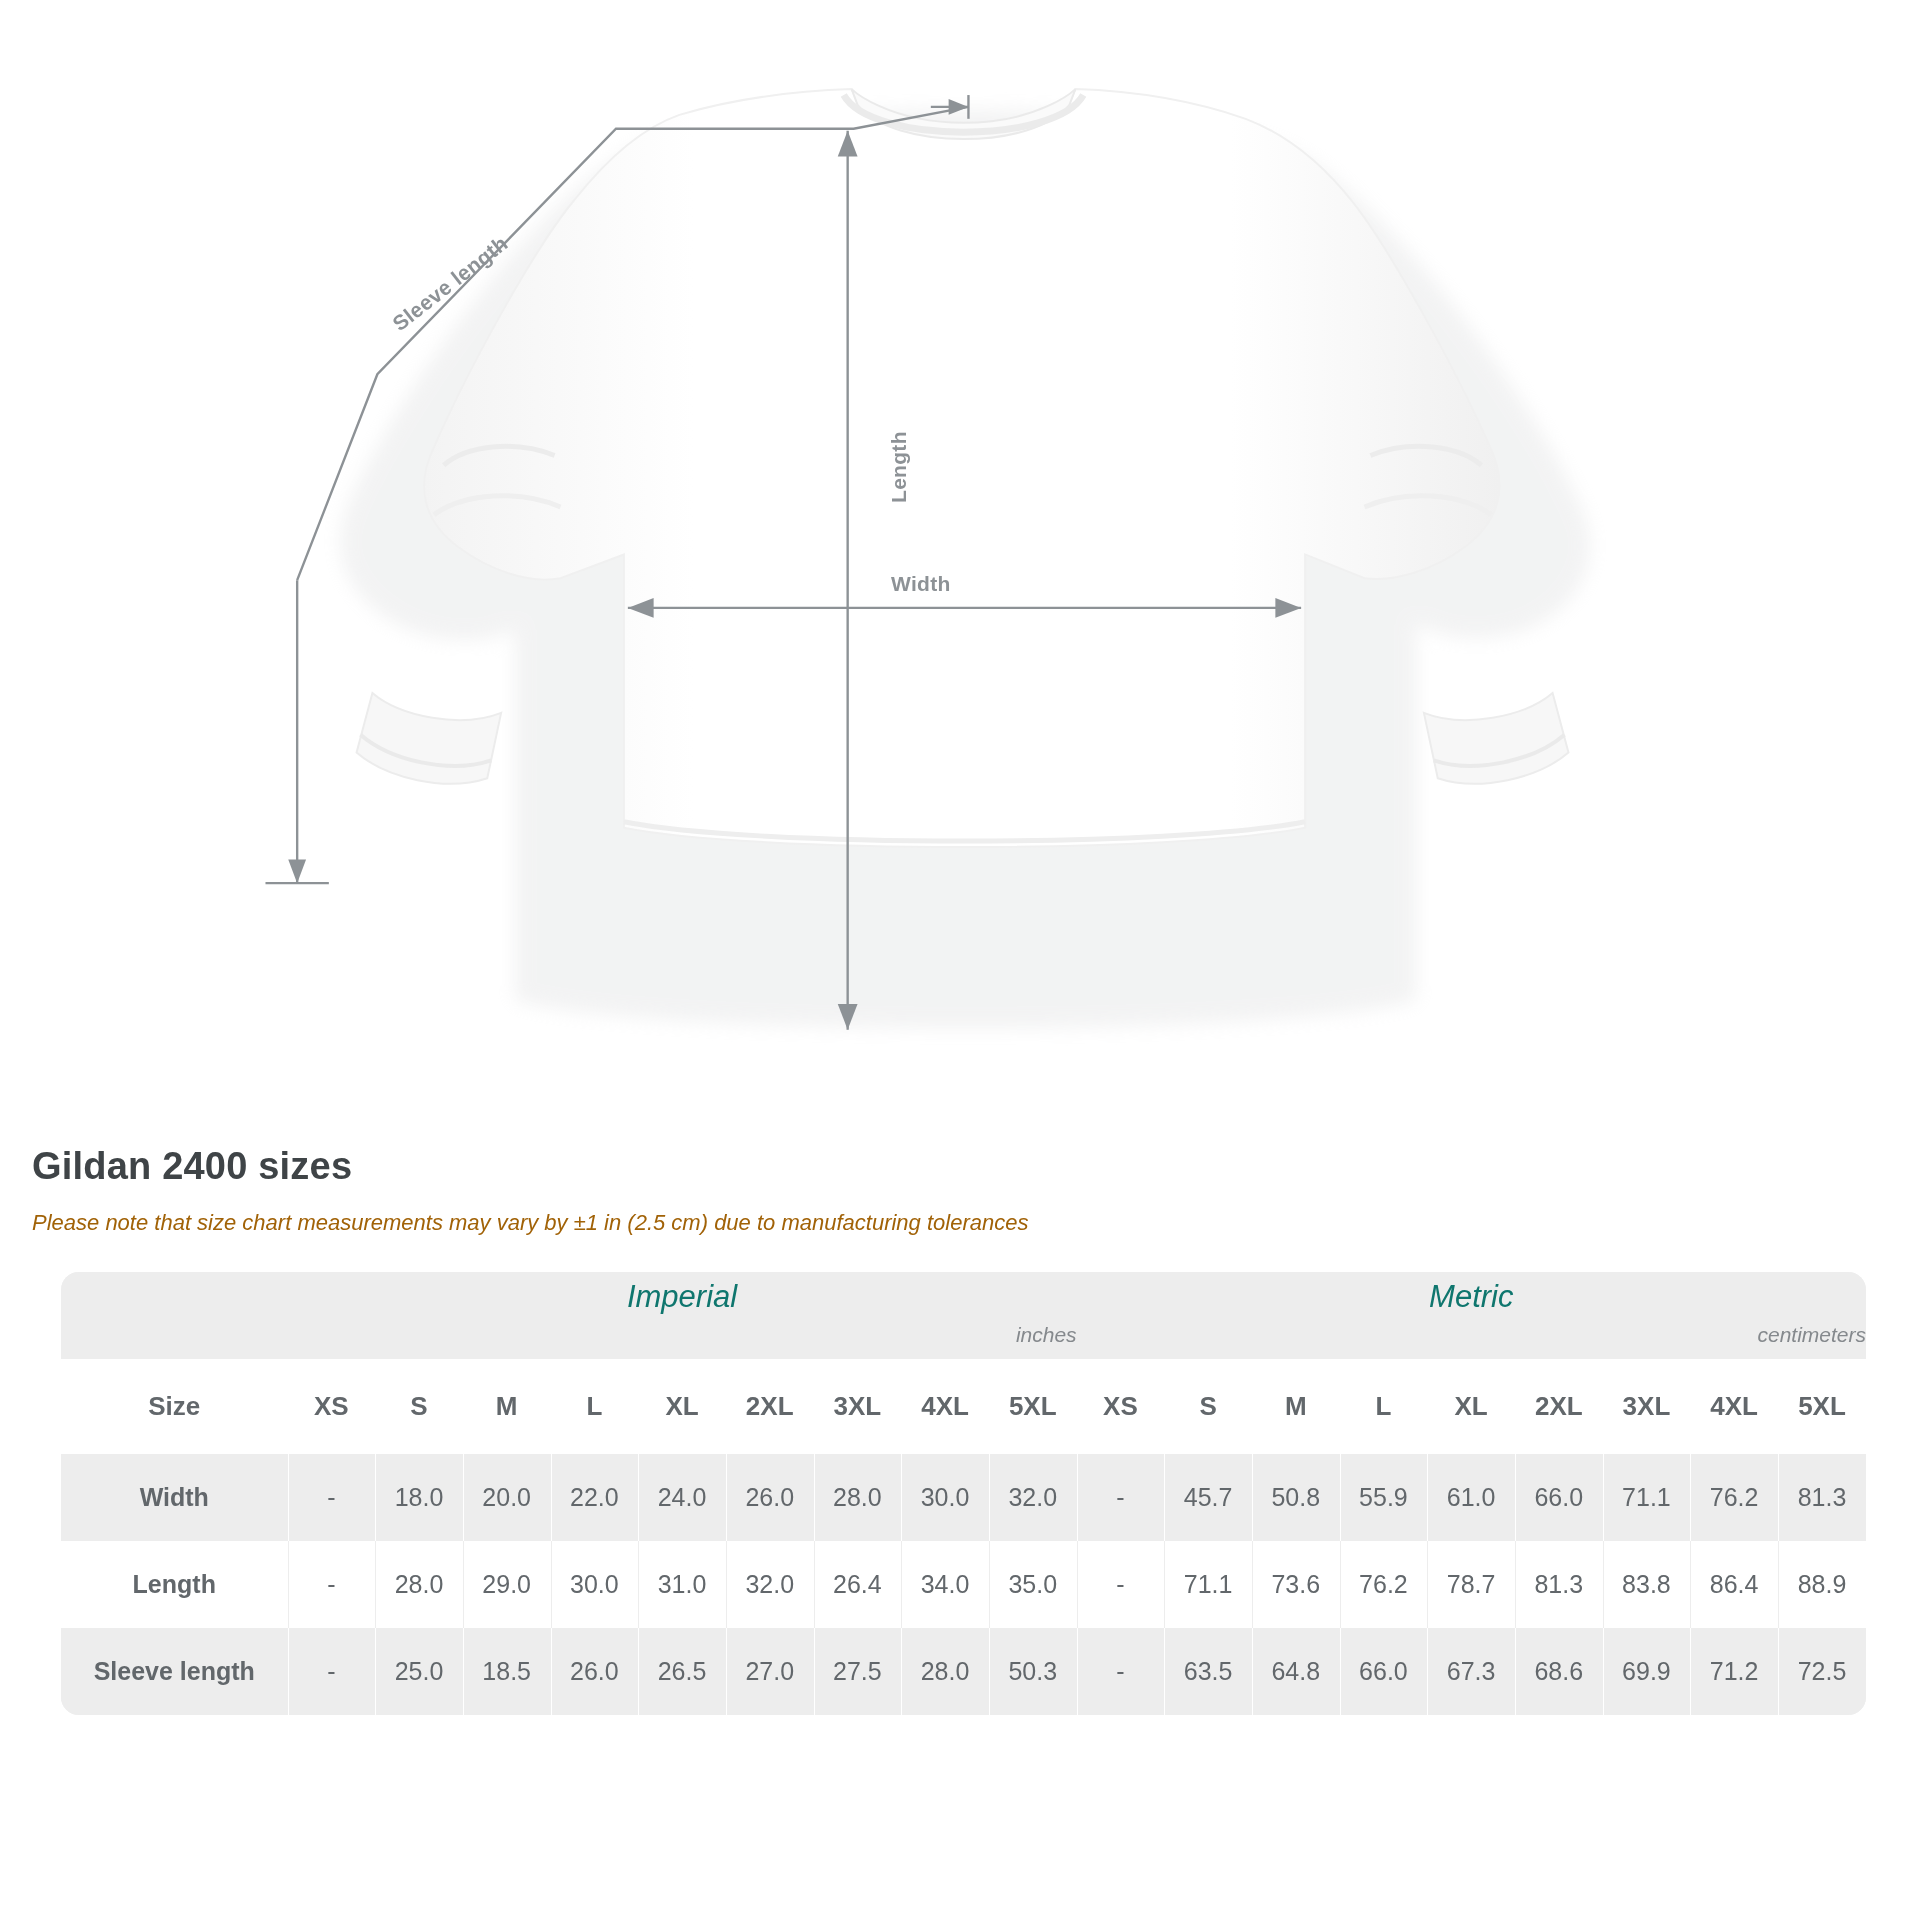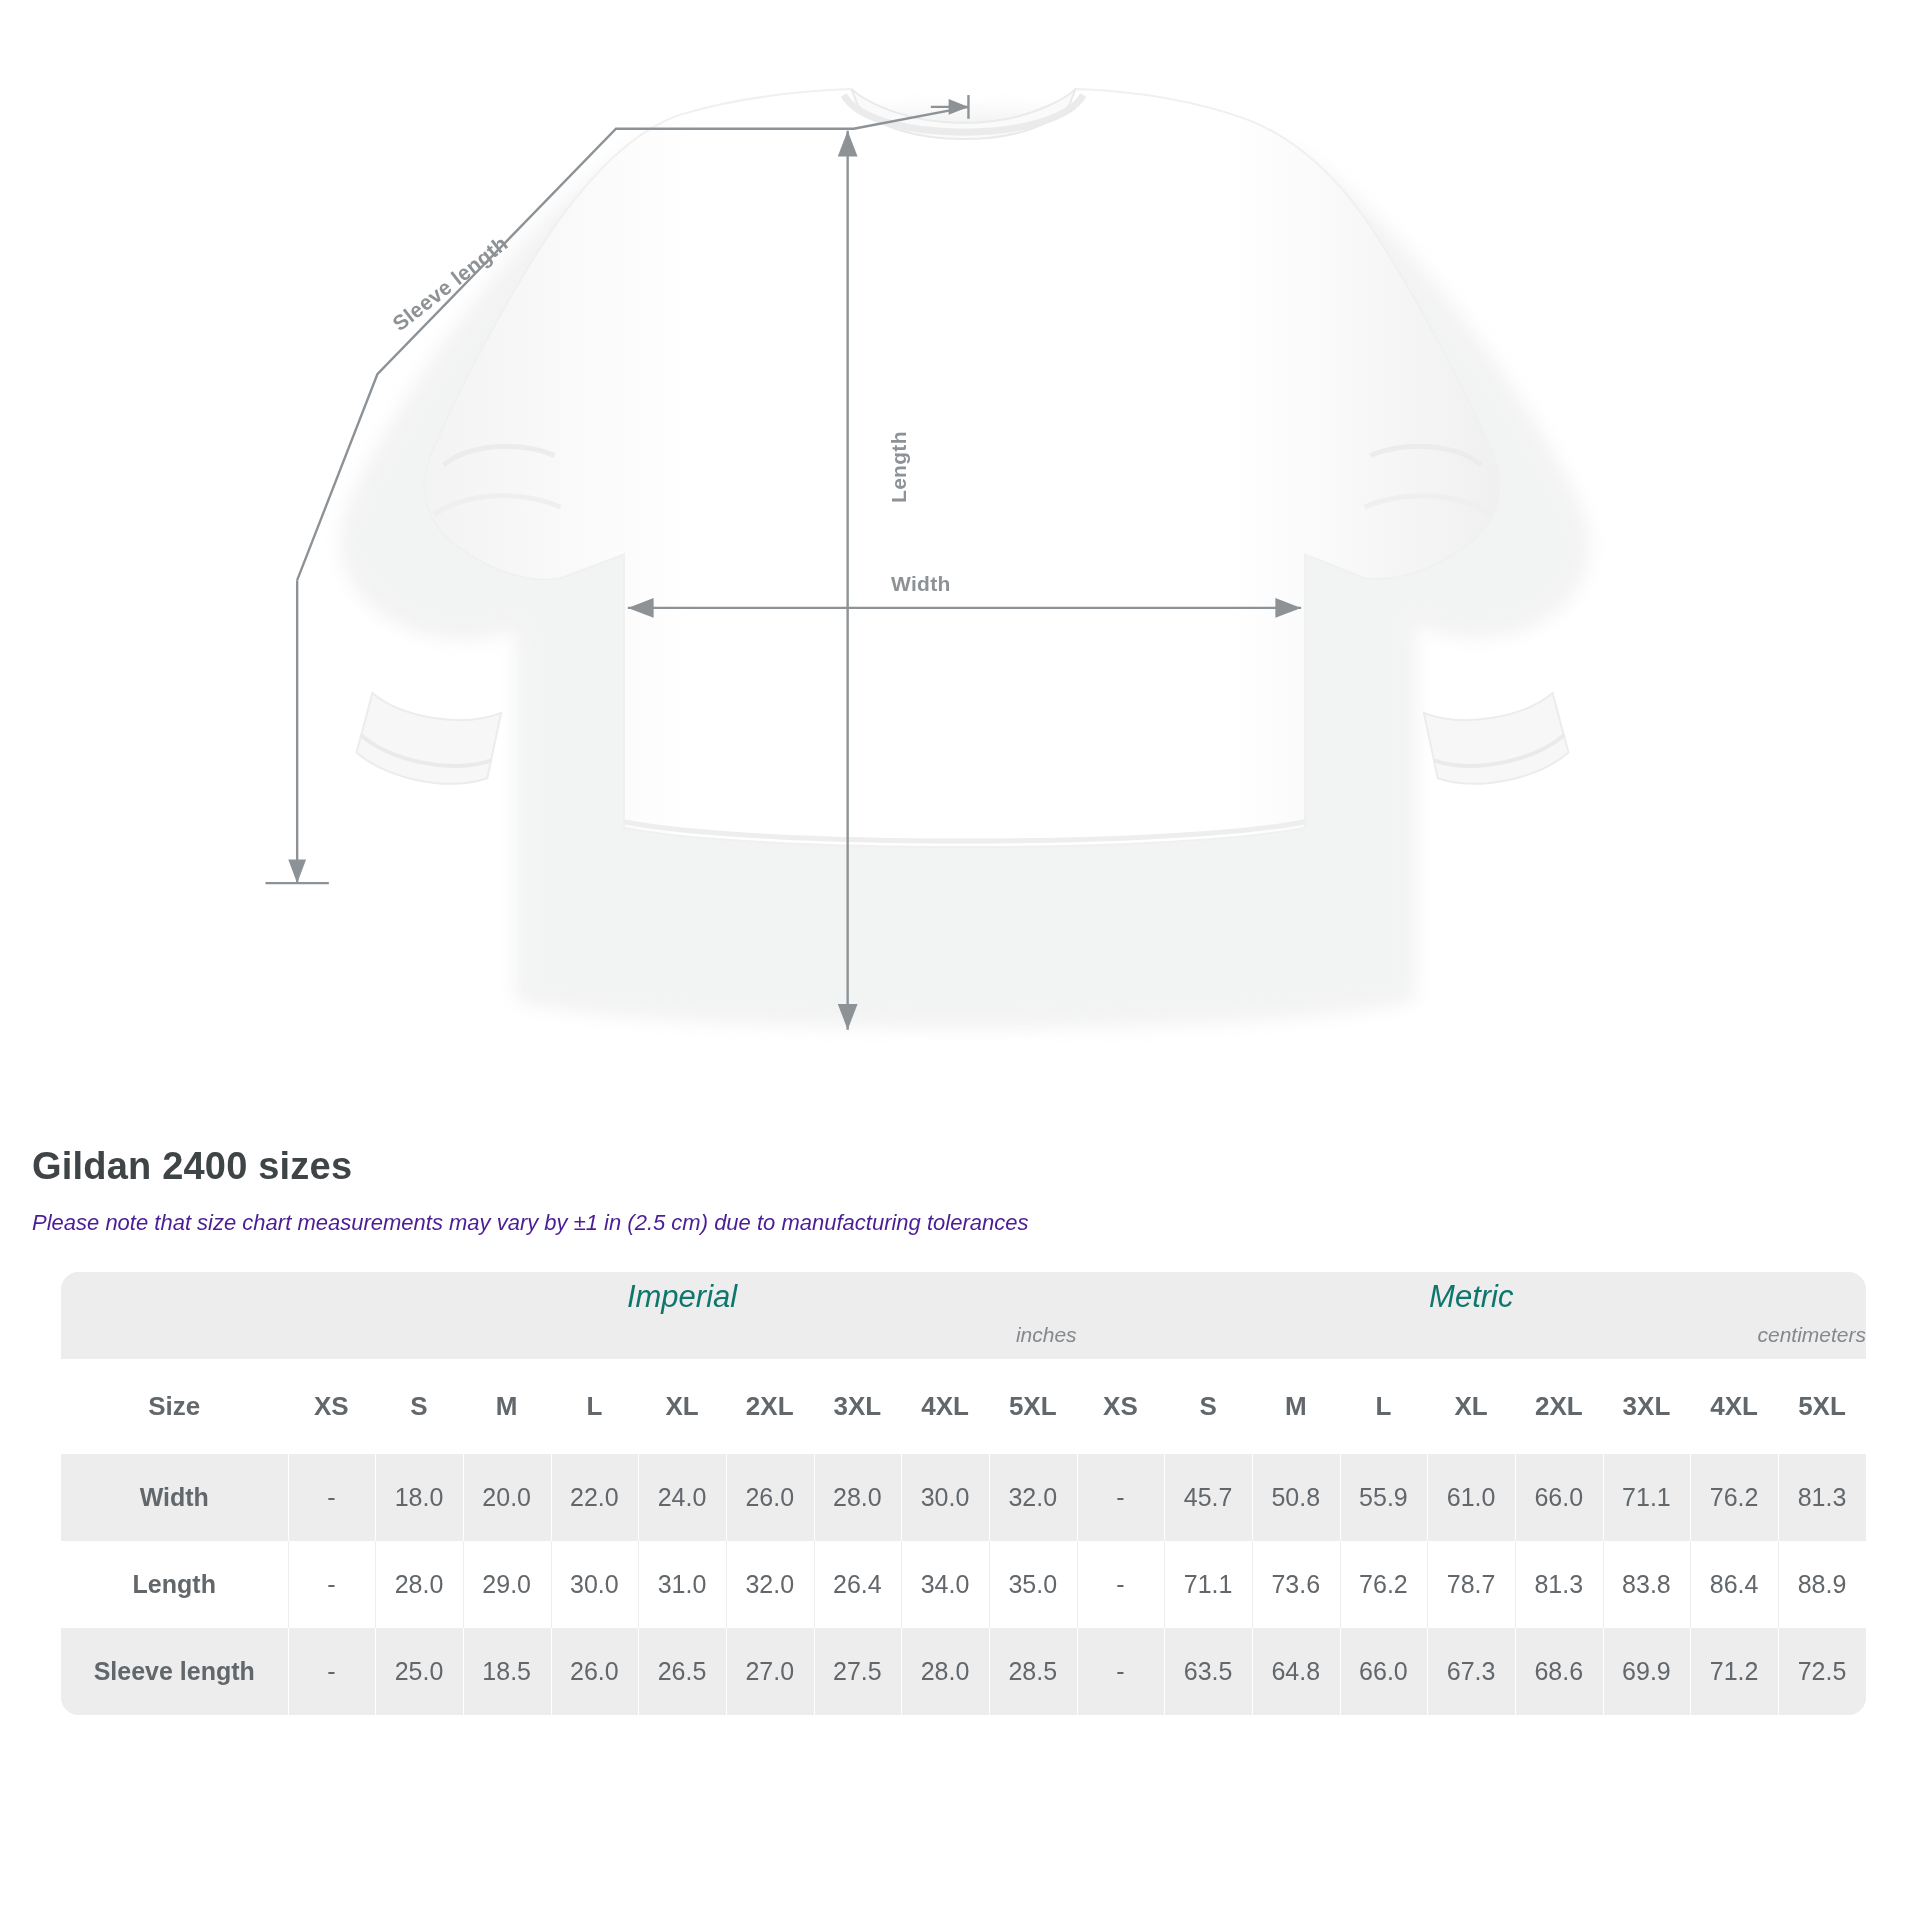--- a/index.html
+++ b/index.html
@@ -44,21 +44,21 @@
   .chart-title {
     font-size: 38px;
     font-weight: bold;
     color: #3f4447;
     letter-spacing: 0.2px;
   }
   .chart-note {
     margin-top: 22px;
     font-size: 22px;
     font-style: italic;
-    color: #4c1d95;
+    color: #a16207;
   }
 
   
   .table-wrap {
     margin: 36px 61px 0 61px;
     border-radius: 18px;
     overflow: hidden;
     background: #ededed;
   }
   table.size-table {
@@ -307,21 +307,21 @@
         <tr class="row-odd">
           <td class="rowlabel">Sleeve length</td>
           <td class="cell colsep">-</td>
           <td class="cell colsep">25.0</td>
           <td class="cell colsep">18.5</td>
           <td class="cell colsep">26.0</td>
           <td class="cell colsep">26.5</td>
           <td class="cell colsep">27.0</td>
           <td class="cell colsep">27.5</td>
           <td class="cell colsep">28.0</td>
-          <td class="cell colsep">28.5</td>
+          <td class="cell colsep">50.3</td>
           <td class="cell colsep">-</td>
           <td class="cell colsep">63.5</td>
           <td class="cell colsep">64.8</td>
           <td class="cell colsep">66.0</td>
           <td class="cell colsep">67.3</td>
           <td class="cell colsep">68.6</td>
           <td class="cell colsep">69.9</td>
           <td class="cell colsep">71.2</td>
           <td class="cell colsep">72.5</td>
         </tr>

